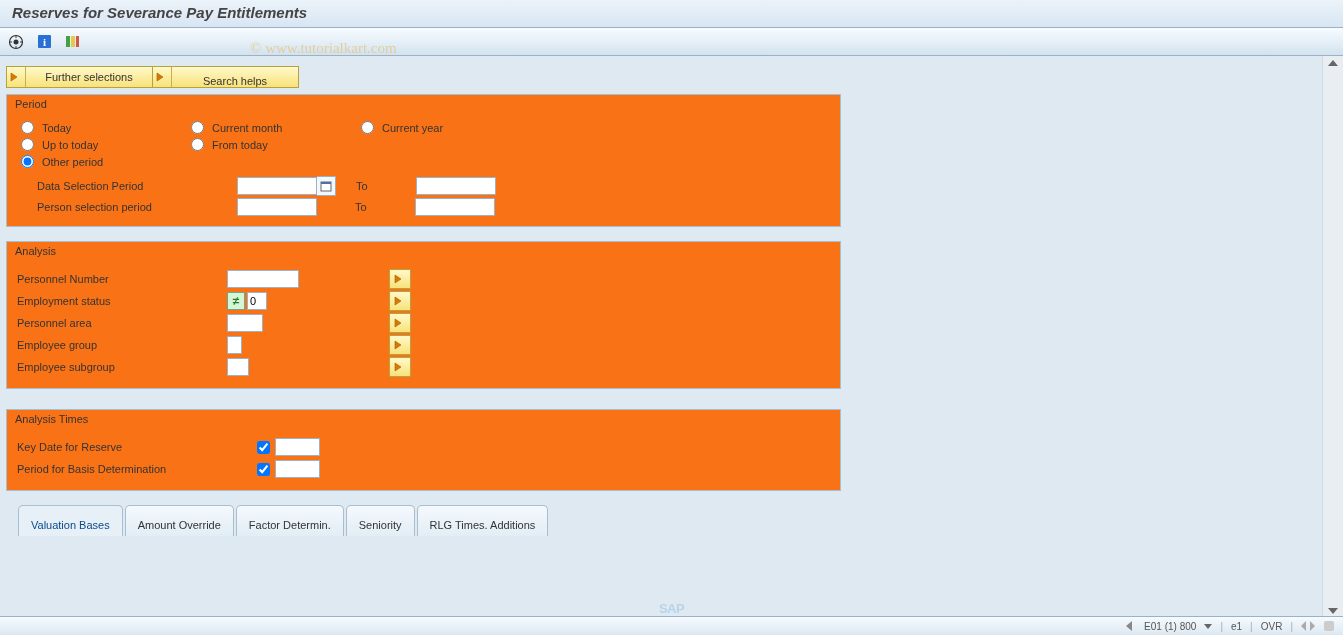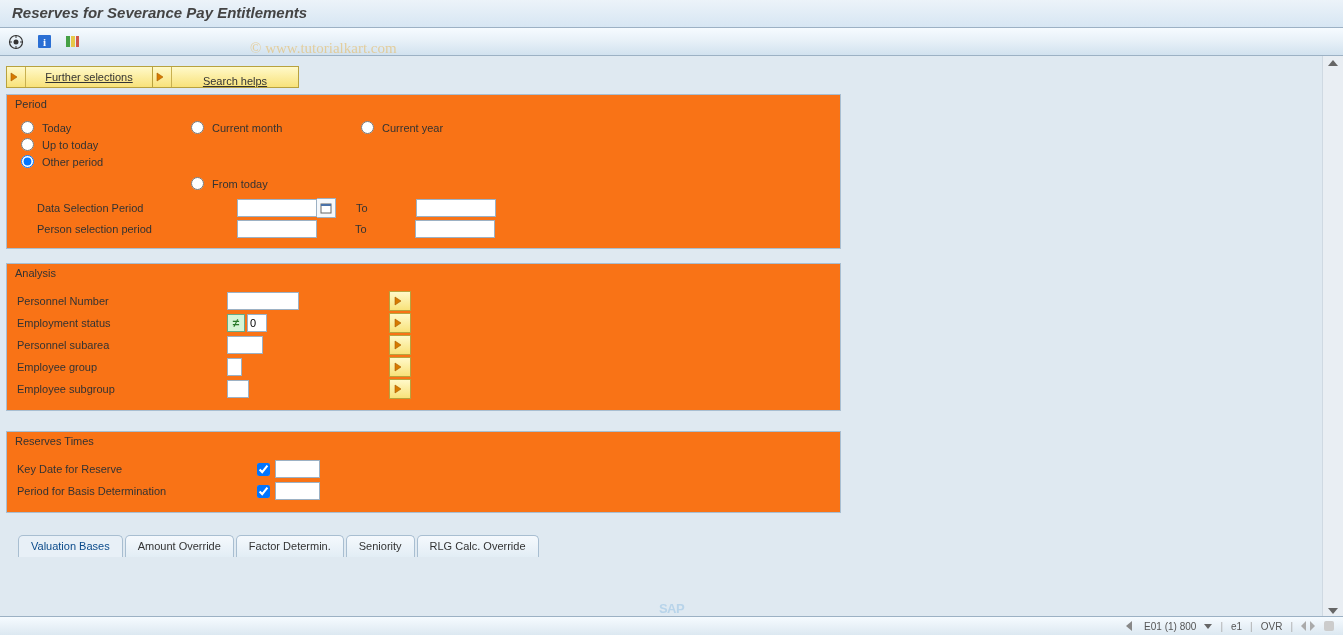--- a/index.html
+++ b/index.html
@@ -105,21 +105,20 @@
     width: 18px;
     height: 100%;
     display: inline-flex;
     align-items: center;
     justify-content: center;
     border-right: 1px solid #c8b050;
   }
   .action-btn .arrow-box svg { display:block; }
   .action-btn .label-box {
     padding: 0 18px;
-    text-decoration: underline;
   }
   .action-btn.wide .label-box { min-width: 90px; text-align:center }
 
   .groupbox {
     border: 1px solid #a8bed1;
     background: #f97316;
     margin-bottom: 14px;
     width: 835px;
     box-sizing: border-box;
   }
@@ -141,21 +140,21 @@
   .radio-col {
     display:flex;
     flex-direction:column;
   }
   .radio-grid {
     display:flex;
     column-gap: 10px;
     padding-left: 6px;
   }
   .radio-grid .col1 { width:160px; }
-  .radio-grid .col2 { width:160px;gap:39px; }
+  .radio-grid .col2 { width:160px; }
   .radio-grid .col3 { width:160px; }
 
   .inline-field {
     display:flex;
     align-items:center;
     margin-top:2px;
     padding-left: 22px;
   }
   .inline-field .lbl { width: 200px; }
   .sap-input {
@@ -213,28 +212,28 @@
     margin-right:2px;
   }
 
   .tabset {
     display:flex;
     gap:2px;
     padding-left: 12px;
     width: 835px;
   }
   .tab {
-    padding: 4px 12px 5px 12px;
+    padding: 13px 12px 5px 12px;
     border: 1px solid #a8bed1;
     border-bottom: none;
     border-radius: 5px 5px 0 0;
     background: linear-gradient(to bottom, #f5f9fd, #e2edf5);
     font-size: 11px;
     position: relative;
-    top: 8px;
+    top: 0;
     cursor:pointer;
   }
   .tab.active {
     background: #e8f0f7;
     color: #0a4a8a;
     z-index: 2;
   }
   .tab-pane {
     border: 1px solid #a8bed1;
     background: #e8f0f7;
@@ -421,21 +420,21 @@
               <span class="op-badge">≠</span>
               <input class="sap-input" style="width: 20px;" value="0">
             </span>
             <span class="multi-btn">
               <svg width="12" height="10">
                 <polygon points="1,1 7,5 1,9" fill="#d77a00" stroke="#a85a00" stroke-width="0.6"></polygon>
               </svg>
             </span>
           </div>
           <div class="sel-row">
-            <span class="lbl">Personnel subarea</span>
+            <span class="lbl">Personnel area</span>
             <span class="sel-input-wrap">
               <input class="sap-input" style="width: 36px;" value="">
             </span>
             <span class="multi-btn">
               <svg width="12" height="10">
                 <polygon points="1,1 7,5 1,9" fill="#d77a00" stroke="#a85a00" stroke-width="0.6"></polygon>
               </svg>
             </span>
           </div>
           <div class="sel-row">
@@ -457,41 +456,41 @@
             <span class="multi-btn">
               <svg width="12" height="10">
                 <polygon points="1,1 7,5 1,9" fill="#d77a00" stroke="#a85a00" stroke-width="0.6"></polygon>
               </svg>
             </span>
           </div>
         </div>
     </div>
 
     <div class="groupbox" style="margin-top:20px">
-      <div class="gb-title">Reserves Times</div>
+      <div class="gb-title">Analysis Times</div>
       <div class="gb-body">
         <div class="sel-row">
           <span class="lbl" style="width:240px">Key Date for Reserve</span>
           <input type="checkbox" checked="" style="">
           <input class="sap-input" style="width: 45px; margin-left: 1px;">
         </div>
         <div class="sel-row">
           <span class="lbl" style="width:240px">Period for Basis Determination</span>
           <input type="checkbox" checked="" style="">
           <input class="sap-input" style="width: 45px; margin-left: 1px;">
         </div>
       </div>
     </div>
 
     <div class="tabset">
         <div class="tab active">Valuation Bases</div>
         <div class="tab">Amount Override</div>
         <div class="tab">Factor Determin.</div>
         <div class="tab">Seniority</div>
-        <div class="tab">RLG Calc. Override</div>
+        <div class="tab">RLG Times. Additions</div>
       </div>
 
   </div>
 
   <div class="right-col">
     <div class="scroll-arrow up"></div>
     <div class="scroll-arrow down"></div>
   </div>
 </div>
 

